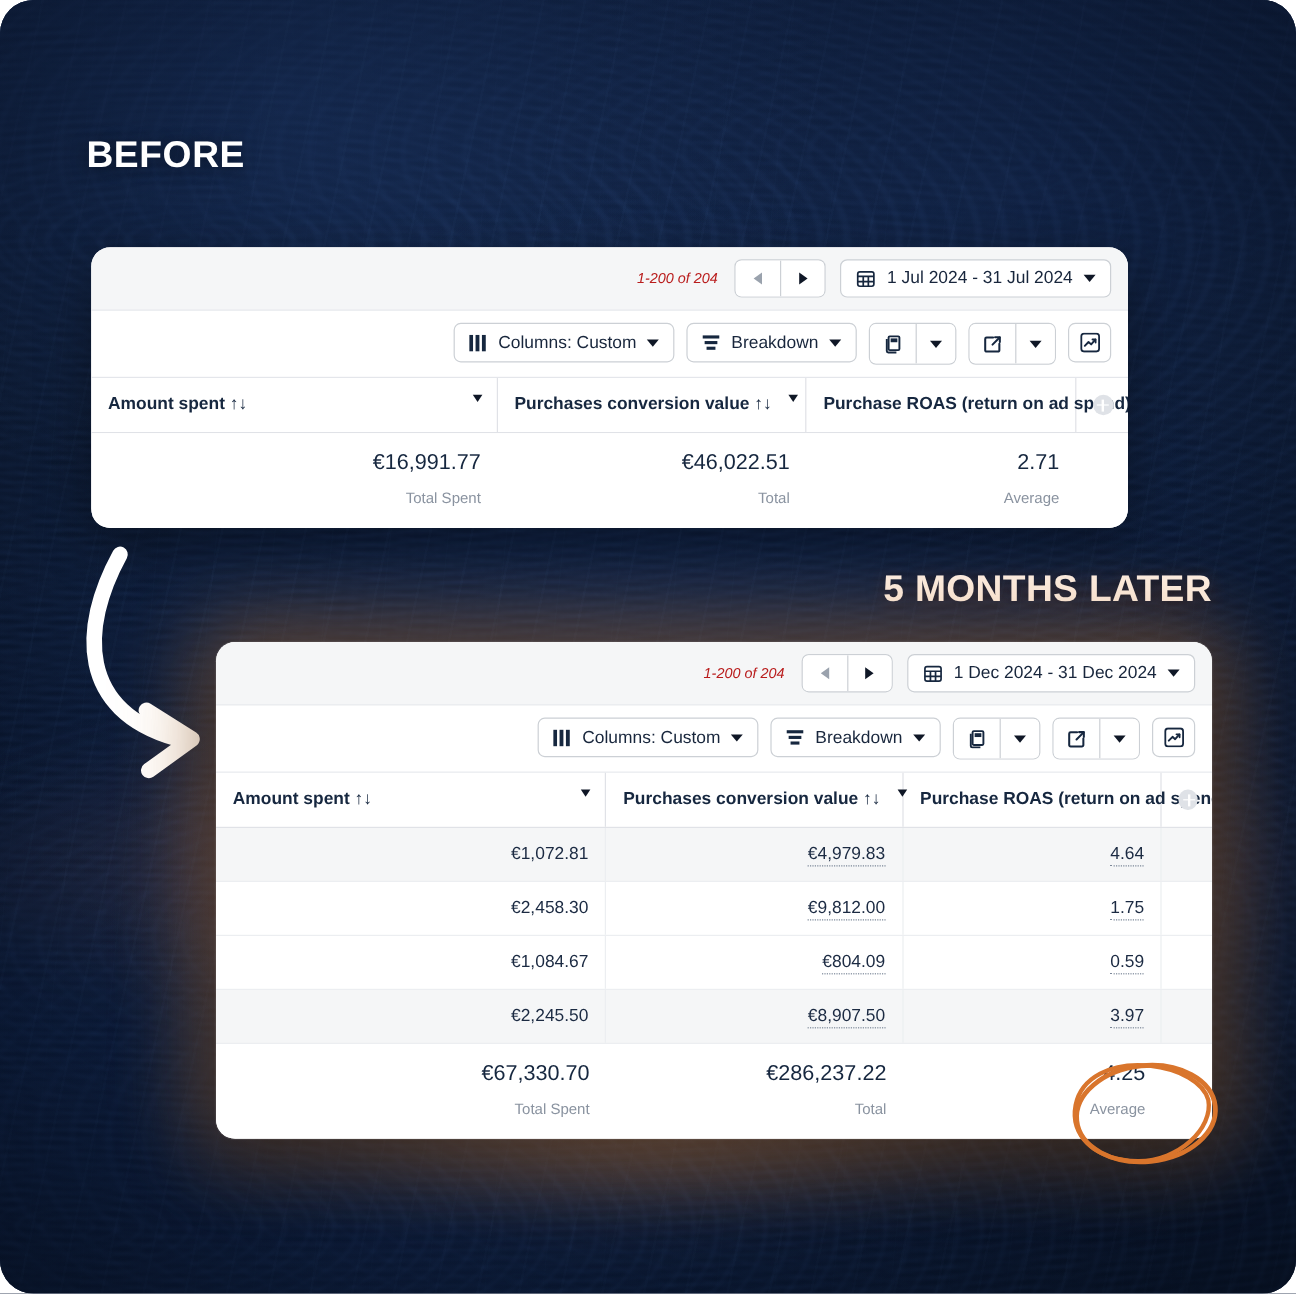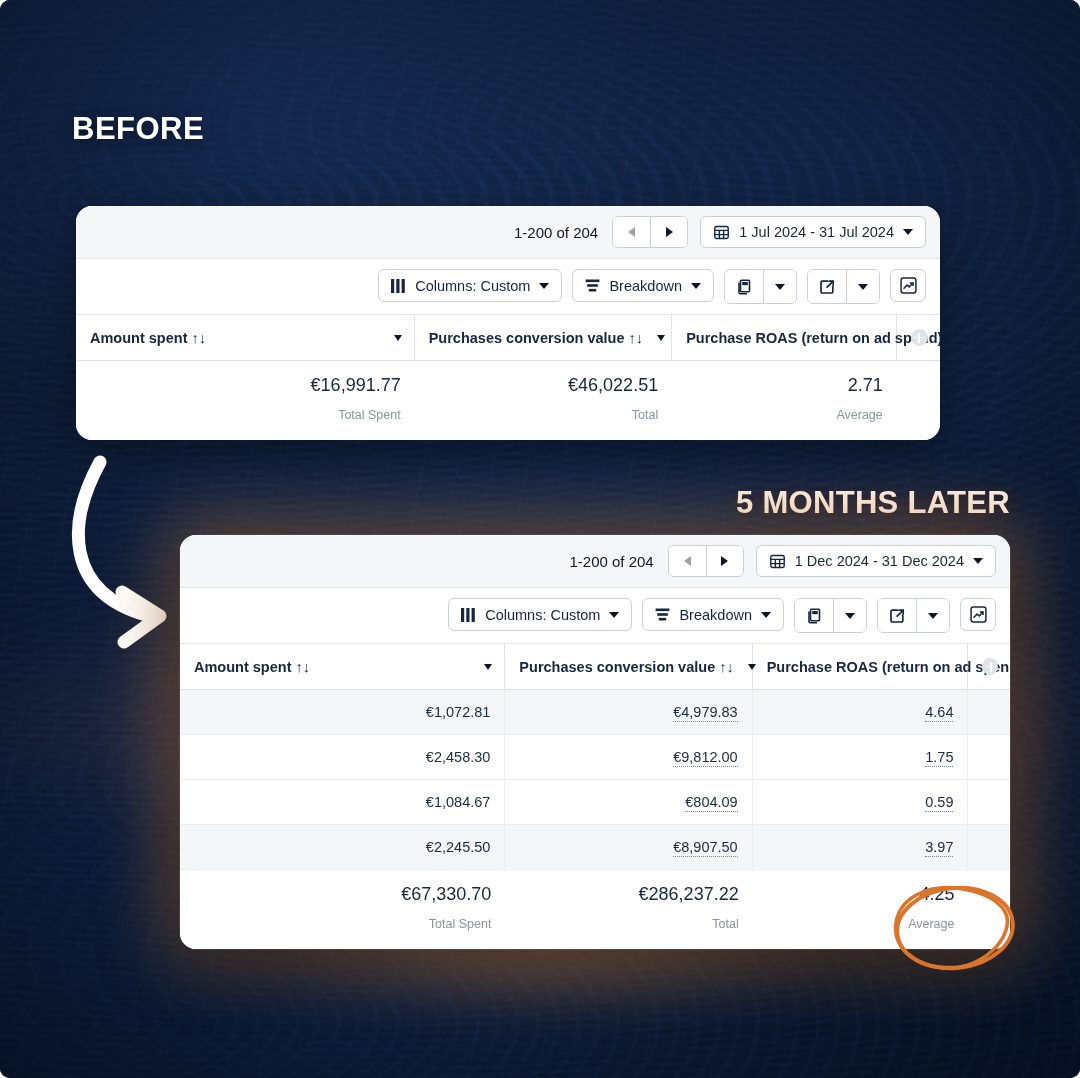--- a/index.html
+++ b/index.html
@@ -8,21 +8,21 @@
     width: 1080px;
     height: 1078px;
     overflow: hidden;
     font-family: "Liberation Sans", sans-serif;
   }
 
   .stage {
     position: relative;
     width: 1080px;
     height: 1078px;
-    border-radius: 10px;
+    border-radius: 28px;
     overflow: hidden;
     background: #0e1d38;
   }
 
   
   .bg-base {
     position: absolute; inset: 0;
     background:
       radial-gradient(ellipse 60% 45% at 22% 8%,  rgba(30,58,110,.55), rgba(0,0,0,0) 70%),
       radial-gradient(ellipse 55% 40% at 80% 14%, rgba(22,44,88,.55),  rgba(0,0,0,0) 72%),
@@ -76,21 +76,20 @@
     position: absolute; left: 72px; top: 111px;
     font-size: 31px; font-weight: 700; letter-spacing: .5px;
     color: #ffffff;
     text-shadow: 0 2px 14px rgba(0,0,0,.45);
   }
   .label-later {
     position: absolute; right: 70px; top: 473px;
     font-size: 31px; font-weight: 700; letter-spacing: .3px;
     color: #fbeee4;
     text-shadow: 0 2px 16px rgba(80,30,0,.45);
-    margin-top: 12px;
   }
 
   
   .card {
     position: absolute;
     background: #ffffff;
     border-radius: 16px;
     overflow: hidden;
   }
   .card-before {
@@ -105,21 +104,21 @@
   }
 
   
   .topbar {
     display: flex; align-items: center; justify-content: flex-end;
     gap: 12px;
     background: #f5f6f7;
     border-bottom: 1px solid #e4e6eb;
     padding: 10px 14px;
   }
-  .count-text { font-size: 15px; color: #0f172a; margin-right: 2px; }
+  .count-text { font-size: 12px; color: #b91c1c; margin-right: 2px; font-style: italic; }
 
   .pager { display: flex; border: 1px solid #ccd0d5; border-radius: 6px; overflow: hidden; background:#fff; }
   .pager-btn {
     width: 37px; height: 30px;
     display: flex; align-items: center; justify-content: center;
     background: #fff;
     border: 0;
   }
   .pager-btn + .pager-btn { border-left: 1px solid #ccd0d5; }
   .tri-l { width:0;height:0;border-top:5px solid transparent;border-bottom:5px solid transparent;border-right:7px solid #9aa2ad; }
@@ -160,21 +159,21 @@
   .tb-icon-only {
     display:flex; align-items:center; justify-content:center;
     width: 36px; height: 33px;
     border: 1px solid #ccd0d5; border-radius: 6px; background:#fff;
   }
   .ico { display:block; }
 
   
   .thead { display: flex; background: #fff; border-bottom: 1px solid #e0e2e7; }
   .th {
-    display: flex; align-items: center; justify-content: space-between;
+    display: flex; align-items: flex-start; justify-content: space-between;
     padding: 14px 12px 14px 14px;
     font-size: 14.5px; font-weight: 700; color: #16273f;
     border-right: 1px solid #e0e2e7;
     white-space: nowrap;
   }
   .th .th-caret {
     width:0;height:0;border-left:4.5px solid transparent;border-right:4.5px solid transparent;
     border-top:6px solid #0f1726; margin-left: 14px; flex: none;
   }
   .th-add {

